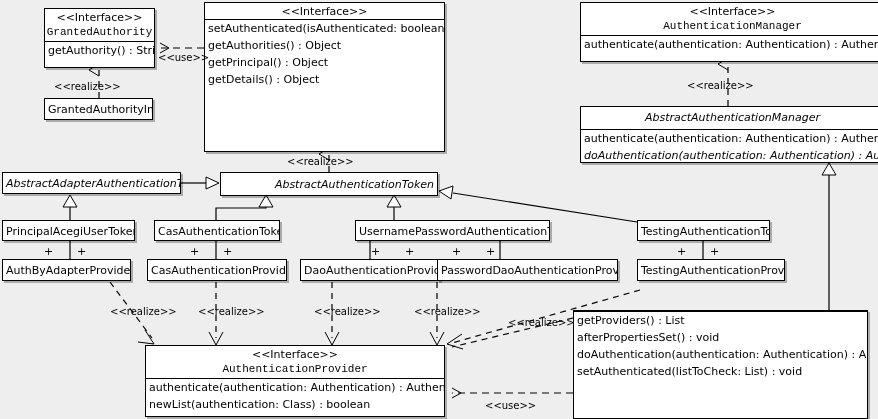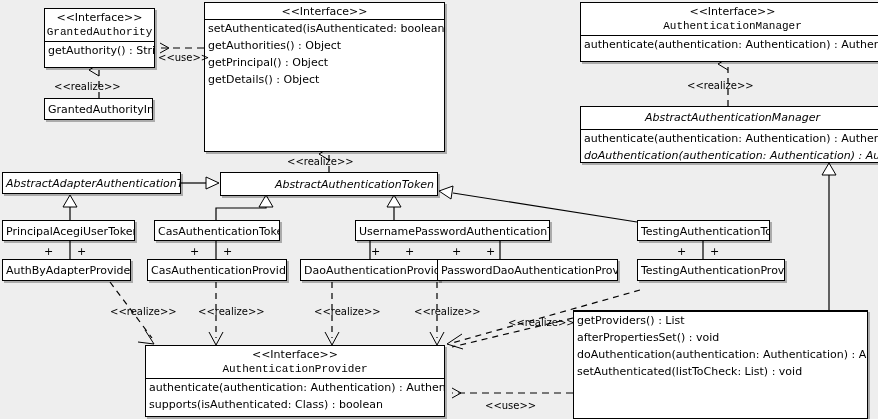--- a/index.html
+++ b/index.html
@@ -305,21 +305,21 @@
   <div class="uml-class" style="left:637px; top:259px; width:148px; height:22px;">
     <div class="cname-inline" style="line-height:16px;">TestingAuthenticationProvider</div>
   </div>
 
   <div class="uml-class" style="left:145px; top:345px; width:300px; height:72px;">
     <div class="stereo">&lt;&lt;Interface&gt;&gt;</div>
     <div class="cname">AuthenticationProvider</div>
     <div class="divider"></div>
     <div class="ops">
       <div class="op">authenticate(authentication: Authentication) : Authentication</div>
-      <div class="op">supports(isAuthenticated: Class) : boolean</div>
+      <div class="op">newList(authentication: Class) : boolean</div>
     </div>
   </div>
 
   <div class="uml-class" style="left:573px; top:310px; width:295px; height:109px;">
     <div class="divider"></div>
     <div class="ops">
       <div class="op">getProviders() : List</div>
       <div class="op">afterPropertiesSet() : void</div>
       <div class="op">doAuthentication(authentication: Authentication) : Authentication</div>
       <div class="op">setAuthenticated(listToCheck: List) : void</div>

